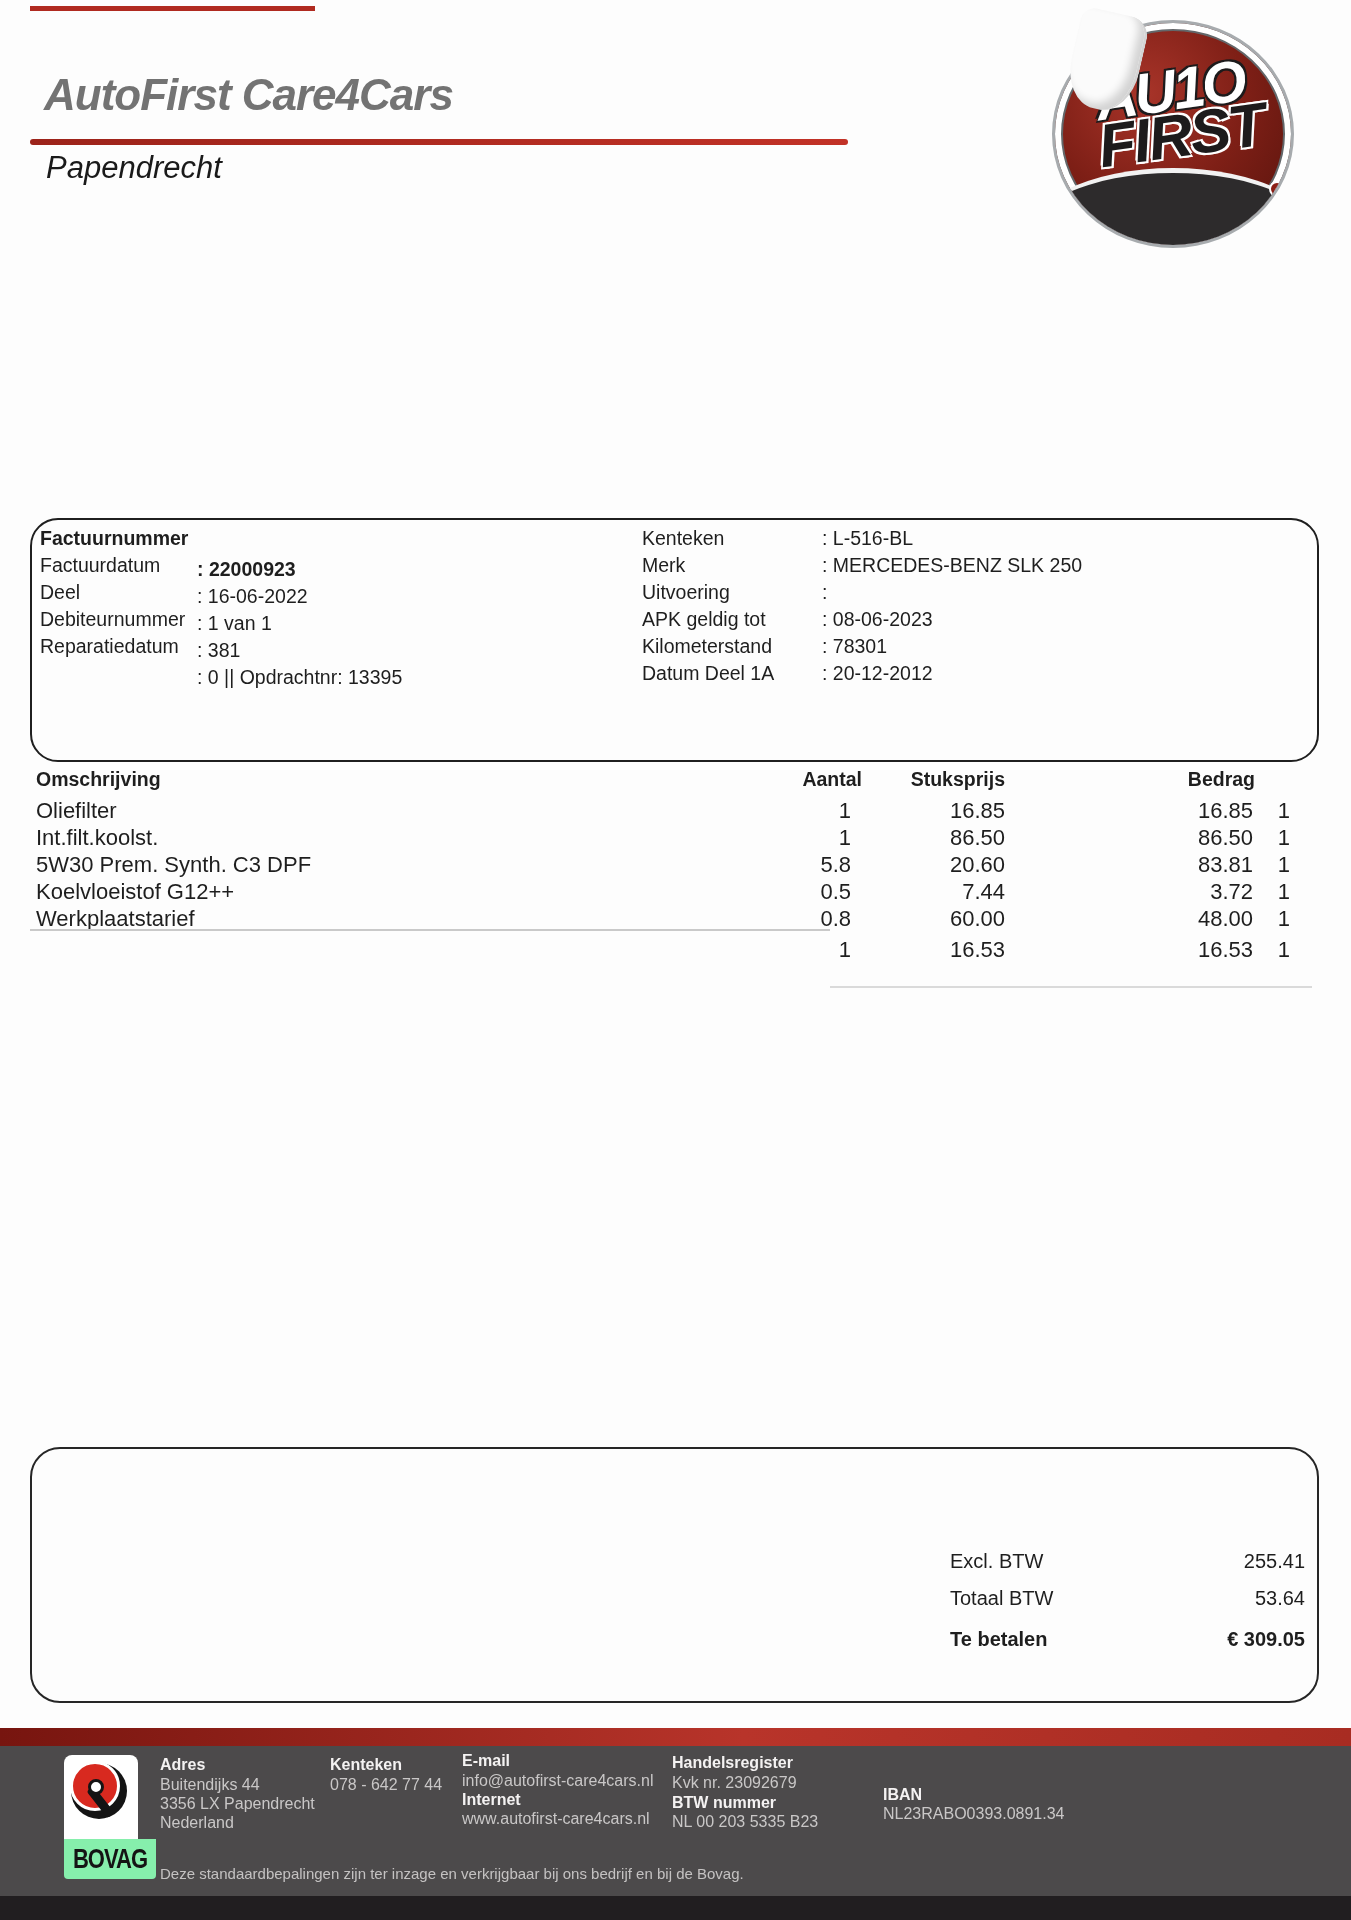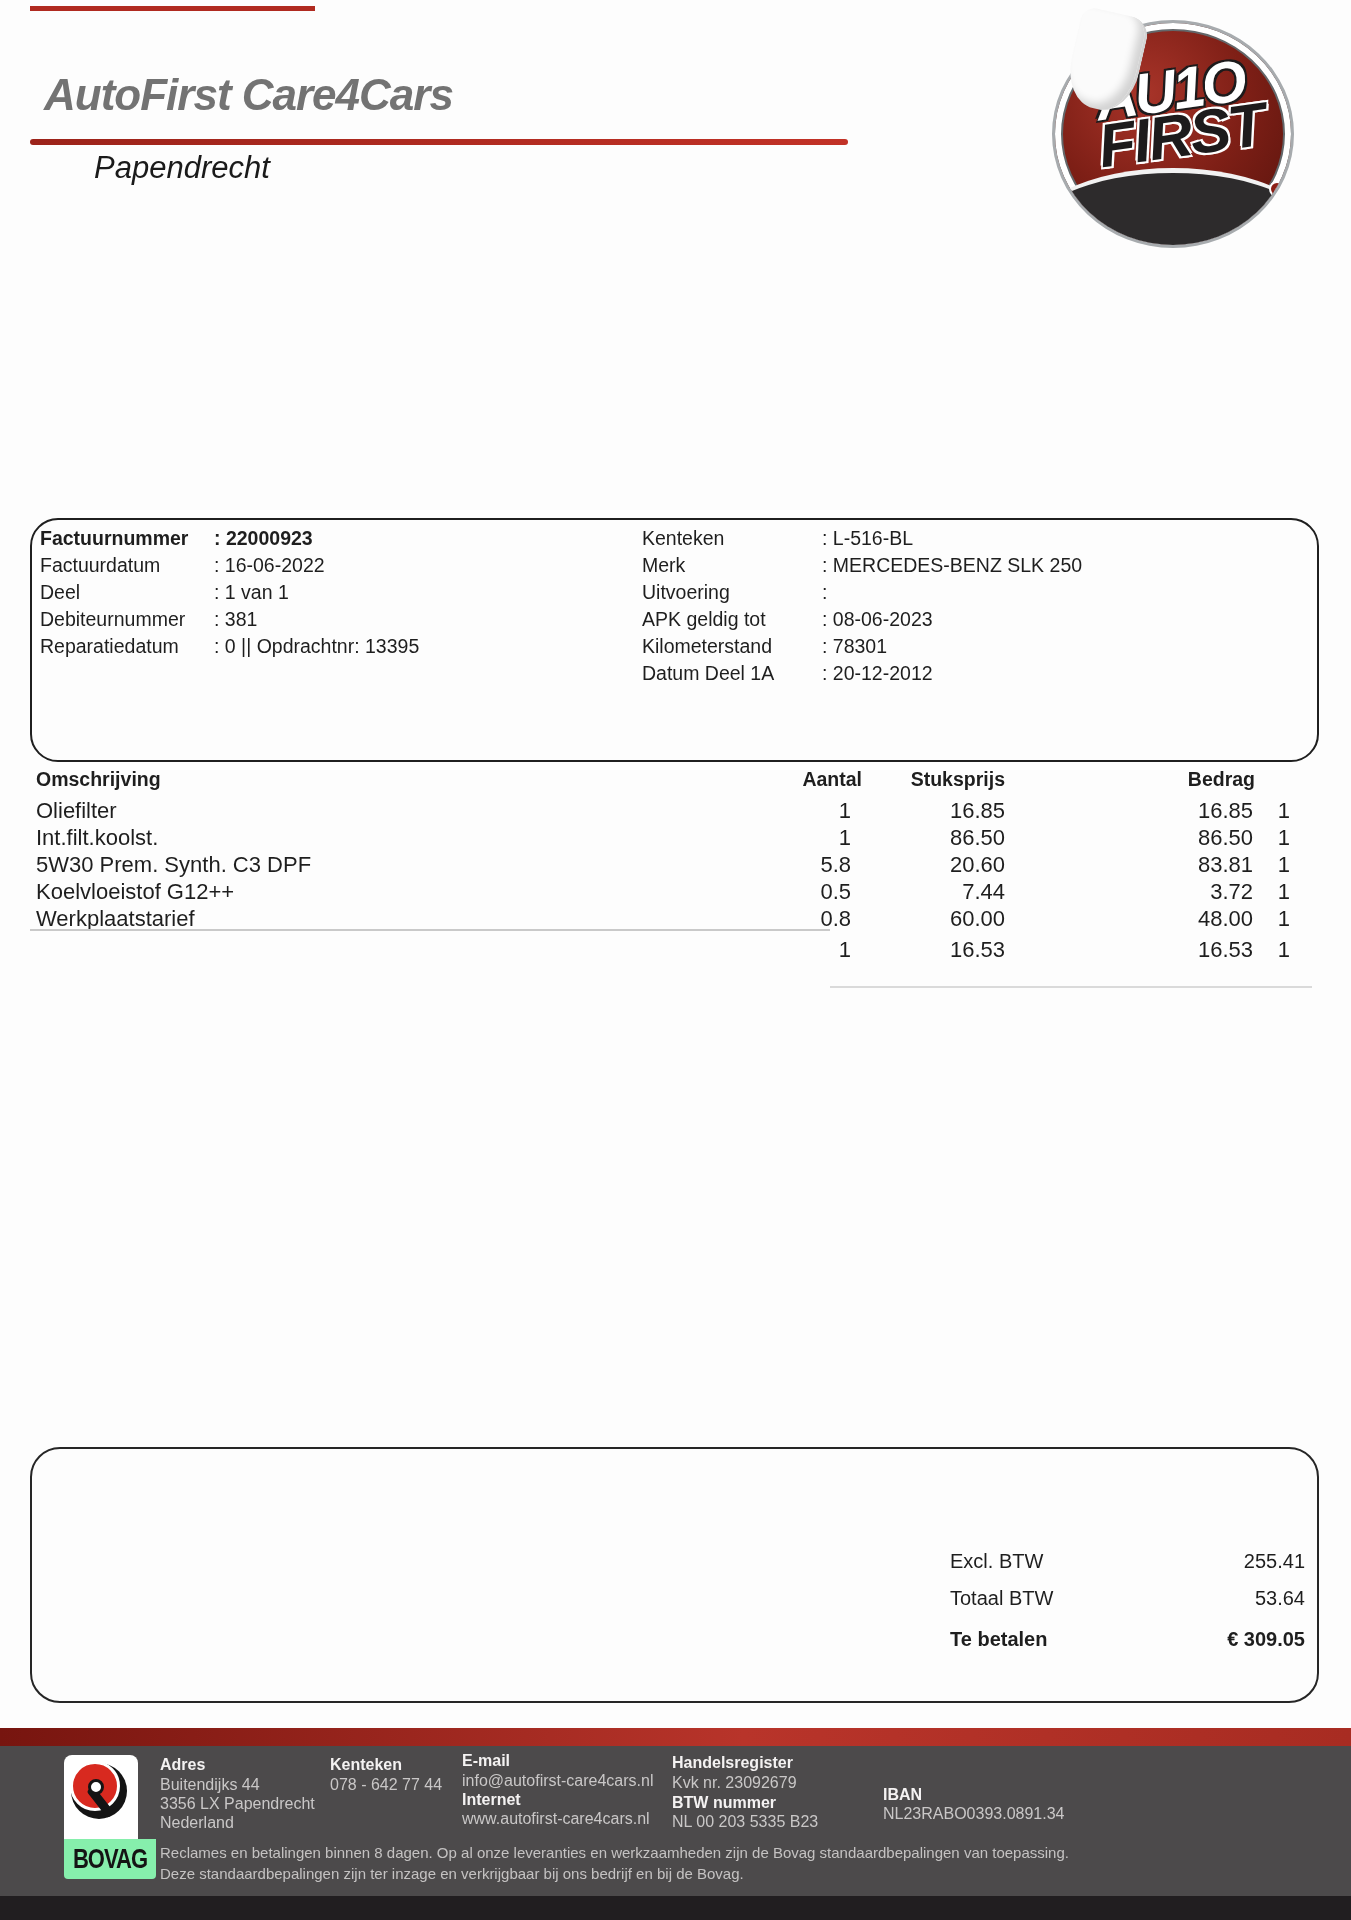--- a/index.html
+++ b/index.html
@@ -6,21 +6,21 @@
   .page{position:relative;width:1351px;height:1920px;background:#fdfdfd;
         font-family:"Liberation Sans",sans-serif;color:#1e1e1e;overflow:hidden;margin:0 auto;}
   .abs{position:absolute;}
 
   
   .top-red-frag{left:30px;top:6px;width:285px;height:5px;background:#b02a20;}
   .company-name{left:44px;top:70px;font-size:44px;font-weight:bold;font-style:italic;
                 letter-spacing:-1px;color:#737373;}
   .red-rule{left:30px;top:139px;width:818px;height:6px;
             background:linear-gradient(90deg,#9c231a,#c23227);border-radius:3px;}
-  .location{left:46px;top:150px;font-size:31px;font-style:italic;color:#1a1a1a;margin-left:48px;}
+  .location{left:46px;top:150px;font-size:31px;font-style:italic;color:#1a1a1a;}
 
   
   .logo{left:1052px;top:20px;width:242px;height:228px;}
   .logo-circle{position:absolute;inset:0;border-radius:50%;
                background:radial-gradient(circle at 38% 32%,#a83429 0%,#7e1f16 48%,#53120c 100%);
                border:3px solid #a7abae;
                box-shadow:inset 0 0 0 6px #ffffff, inset 0 0 0 8px #63676a;
                overflow:hidden;}
   .logo-swoosh{position:absolute;left:-34px;right:-34px;bottom:-74px;height:146px;
                background:#2d2b2c;border-radius:50%;border-top:5px solid #f2f2f2;}
@@ -34,21 +34,21 @@
   .logo-reg{position:absolute;right:6px;top:158px;width:12px;height:12px;border-radius:50%;
             background:#8c1f16;border:2px solid #fff;}
   .logo-notch{position:absolute;left:20px;top:-8px;width:66px;height:98px;background:#fbfbfb;
               border-radius:14px 20px 46% 46%;transform:rotate(13deg);
               border-right:3px solid #d4d4d4;box-shadow:inset -7px -5px 9px rgba(0,0,0,.16);}
 
   
   .info-box{left:30px;top:518px;width:1285px;height:240px;border:2px solid #1f1f1f;
             border-radius:28px;}
   .inf{font-size:19.5px;white-space:pre;}
-  .lblL{left:40px;}  .valL{left:214px;}
+  .lblL{left:40px;}  .valL{left:197px;margin-top:31px;}
   .lblR{left:642px;} .valR{left:822px;}
   .bold{font-weight:bold;}
 
   
   .th{font-size:19.5px;font-weight:bold;}
   .items-header{left:0;top:768px;width:100%;height:26px;}
   .h-desc{position:absolute;left:36px;}
   .h-qty{position:absolute;right:489px;}
   .h-price{position:absolute;right:346px;}
   .h-amount{position:absolute;right:96px;}
@@ -236,16 +236,15 @@
   <div class="abs f-val" style="left:462px;top:1810px">www.autofirst-care4cars.nl</div>
 
   <div class="abs f-lbl" style="left:672px;top:1754px">Handelsregister</div>
   <div class="abs f-val" style="left:672px;top:1774px">Kvk nr. 23092679</div>
   <div class="abs f-lbl" style="left:672px;top:1794px">BTW nummer</div>
   <div class="abs f-val" style="left:672px;top:1813px">NL 00 203 5335 B23</div>
 
   <div class="abs f-lbl" style="left:883px;top:1786px">IBAN</div>
   <div class="abs f-val" style="left:883px;top:1805px">NL23RABO0393.0891.34</div>
 
-  <div class="abs f-small" style="left:160px;top:1844px">Reclames en betalingen binnen 8 dagen. Op al onze leveranties en werkzaamheden zijn de Bovag standaardbepalingen van toepassing.</div>
   <div class="abs f-small" style="left:160px;top:1865px">Deze standaardbepalingen zijn ter inzage en verkrijgbaar bij ons bedrijf en bij de Bovag.</div>
 
 </div>
 
 </body></html>

